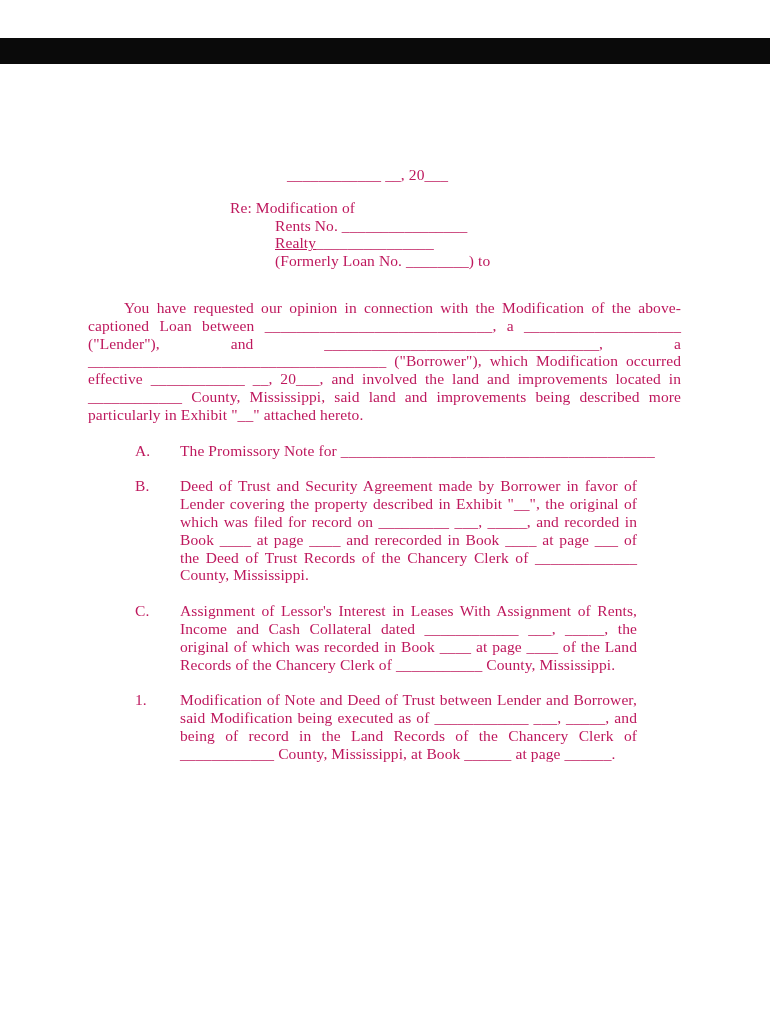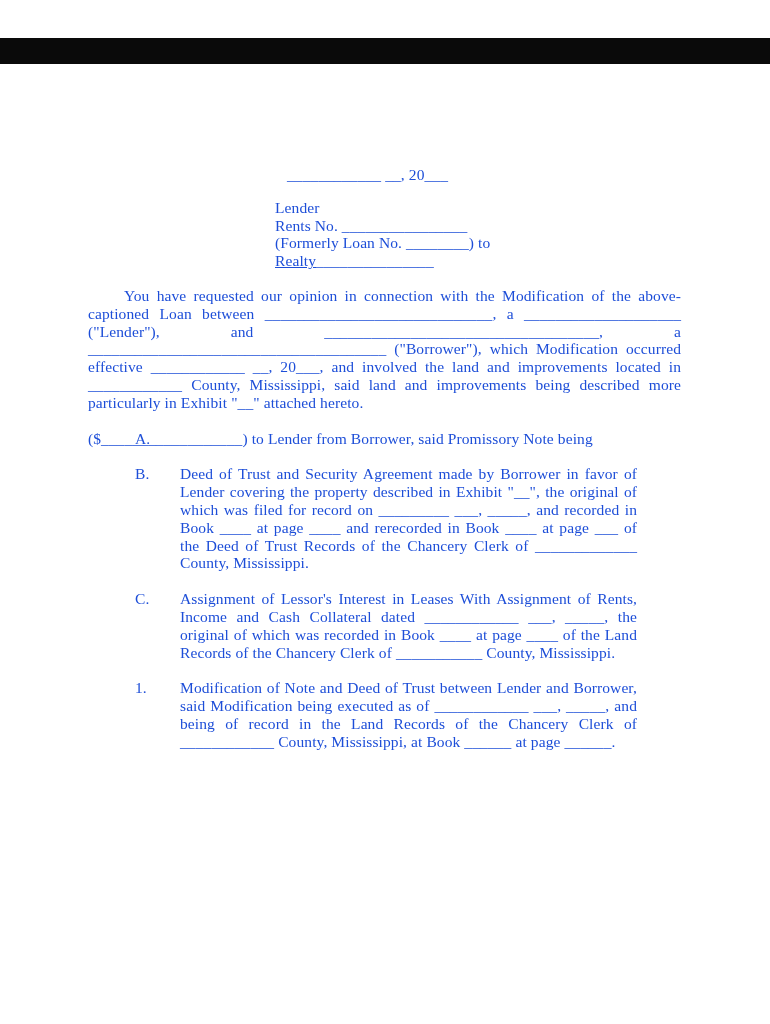--- a/index.html
+++ b/index.html
@@ -5,21 +5,21 @@
   * { margin: 0; padding: 0; box-sizing: border-box; }
   html, body { background: #ffffff; }
   body { font-family: "Liberation Serif", serif; }
   .page {
     position: relative;
     width: 770px;
     height: 1024px;
     background: #ffffff;
     overflow: hidden;
     margin: 0 auto;
-    color: #1d4ed8;
+    color: #be185d;
   }
   .scan-bar {
     position: absolute;
     left: 0;
     top: 38px;
     width: 770px;
     height: 26px;
     background: #0a0a0a;
   }
   .content {
@@ -28,21 +28,21 @@
     top: 0;
     width: 593px;
     font-size: 15.5px;
     line-height: 17.8px;
     letter-spacing: 0.1px;
   }
   .date-line { margin-top: 166px; margin-left: 199px; white-space: nowrap; }
   .re-block { margin-top: 15px; margin-left: 142px; }
   .re-sub { margin-left: 45px; white-space: nowrap; }
   .salutation { margin-top: 18px; }
-  .para { margin-top: 17px; text-align: justify; text-indent: 36px; }
+  .para { margin-top: 29px; text-align: justify; text-indent: 36px; }
   .item-a { margin-top: 18px; position: relative; }
   .item-a .item-label { position: absolute; left: 47px; top: 0; }
   .a-indent { margin-left: 92px; }
   .a-full { margin-left: 0; }
   .doc-item {
     margin-top: 18px;
     margin-left: 92px;
     width: 457px;
     position: relative;
     text-align: justify;
@@ -55,35 +55,35 @@
 
 <div class="page">
 
   <div class="scan-bar"></div>
 
   <div class="content">
 
     <div class="date-line">____________ __, 20___</div>
 
     <div class="re-block">
-      <div class="re-sub">Lender</div>
+      <div>Re:  Modification of</div>
       <div class="re-sub">Rents No. ________________</div>
-      <div class="re-sub">(Formerly Loan No.  ________) to</div>
       <div class="re-sub">
         <span class="realty-label">Realty</span><span>_______________</span>
       </div>
+      <div class="re-sub">(Formerly Loan No.  ________) to</div>
     </div>
 
 
     <div class="para">You have requested our opinion in connection with the Modification of the above-captioned Loan between _____________________________, a ____________________ ("Lender"), and ___________________________________, a ______________________________________ ("Borrower"), which Modification occurred effective ____________ __, 20___, and involved the land and improvements located in ____________ County, Mississippi, said land and improvements being described more particularly in Exhibit "__" attached hereto.</div>
 
 
     <div class="item-a">
       <span class="item-label">A.</span>
-      <div class="a-full">($__________________) to Lender from Borrower, said Promissory Note being</div>
+      <div class="a-indent">The Promissory Note for ________________________________________</div>
     </div>
 
     <div class="doc-item">
       <span class="item-label">B.</span>
       <span>Deed of Trust and Security Agreement made by Borrower in favor of Lender covering the property described in Exhibit "__", the original of which was filed for record on _________ ___, _____, and recorded in Book ____ at page ____ and rerecorded in Book ____ at page ___ of the Deed of Trust Records of the Chancery Clerk of _____________ County, Mississippi.</span>
     </div>
 
     <div class="doc-item">
       <span class="item-label">C.</span>
       <span>Assignment of Lessor's Interest in Leases With Assignment of Rents, Income and Cash Collateral dated ____________ ___, _____, the original of which was recorded in Book ____ at page ____ of the Land Records of the Chancery Clerk of ___________ County, Mississippi.</span>

